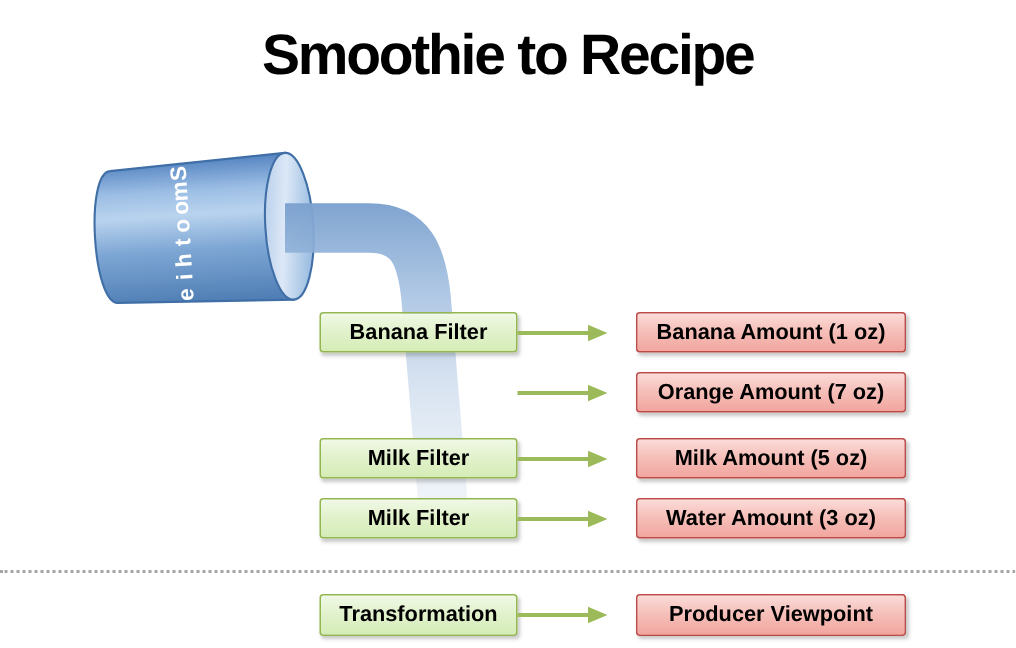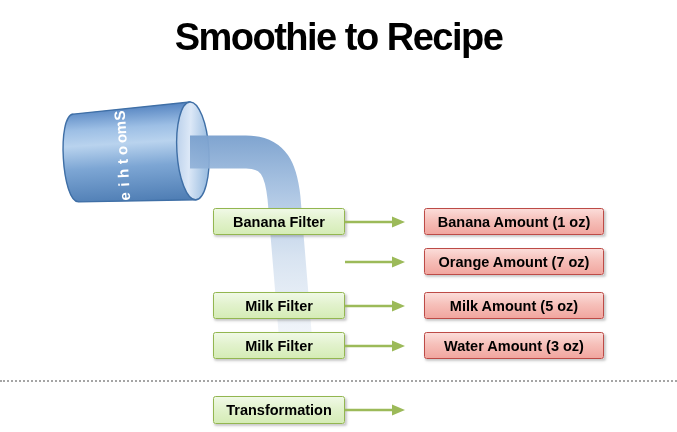--- a/index.html
+++ b/index.html
@@ -111,14 +111,15 @@
 
   <div class="sep"></div>
 
   <div class="box green legend col-filter">Transformation</div>
   <div class="arrow a4">
     <svg width="62" height="14">
         <line x1="1" y1="7" x2="49" y2="7" stroke="#9cba59" stroke-width="2.6"></line>
         <polygon points="48,1.5 61,7 48,12.5" fill="#9cba59"></polygon>
       </svg>
   </div>
+  <div class="box red legend col-amount">Producer Viewpoint</div>
 
 </div>
 
 </body></html>

